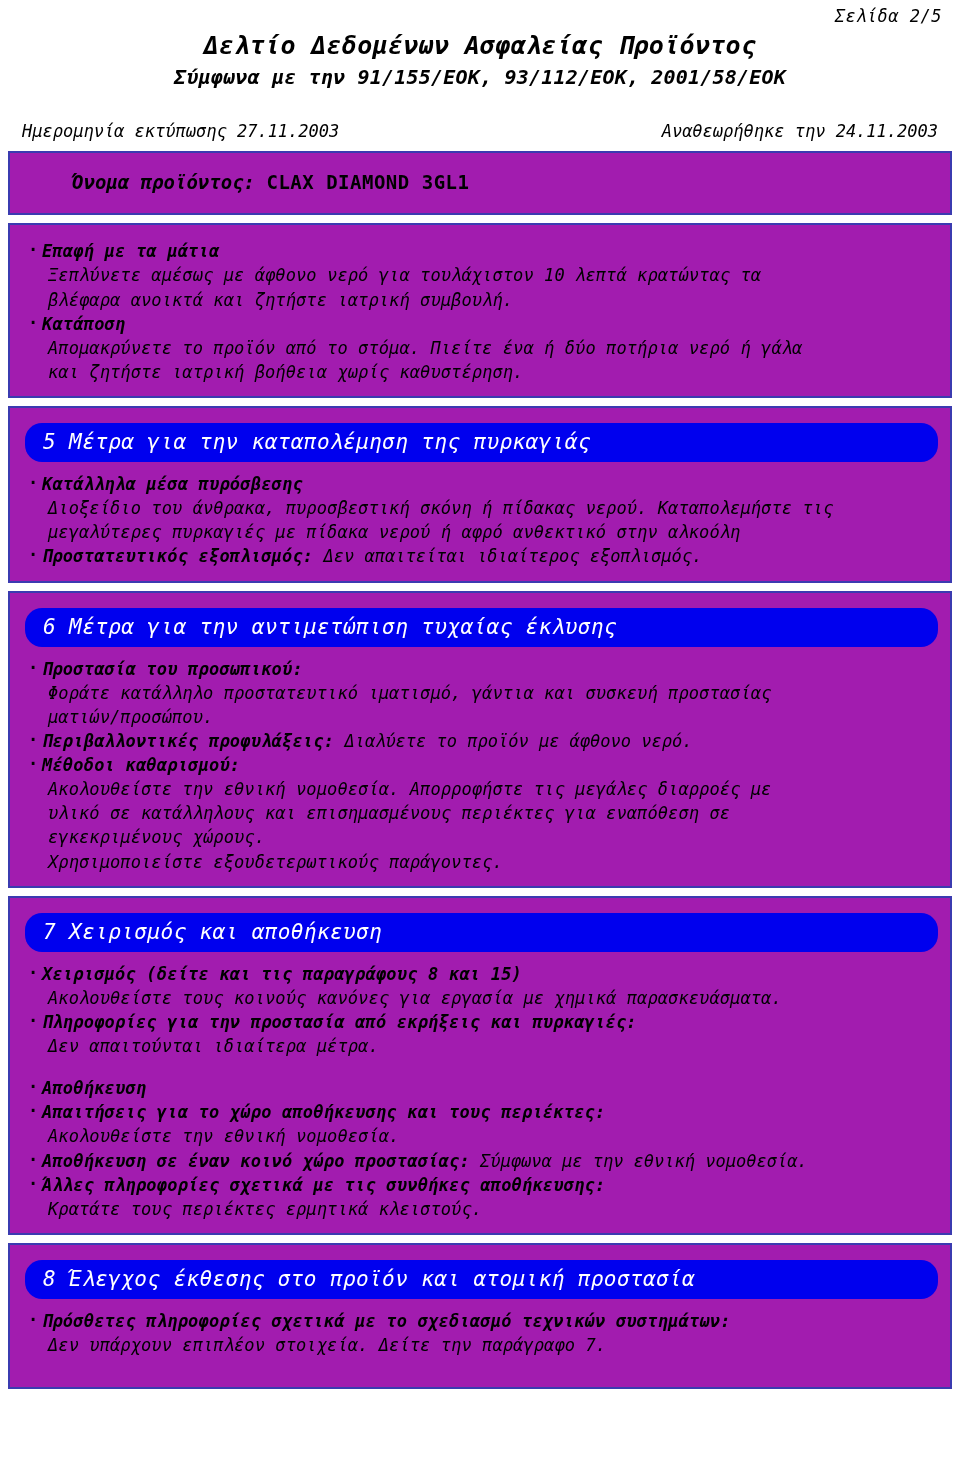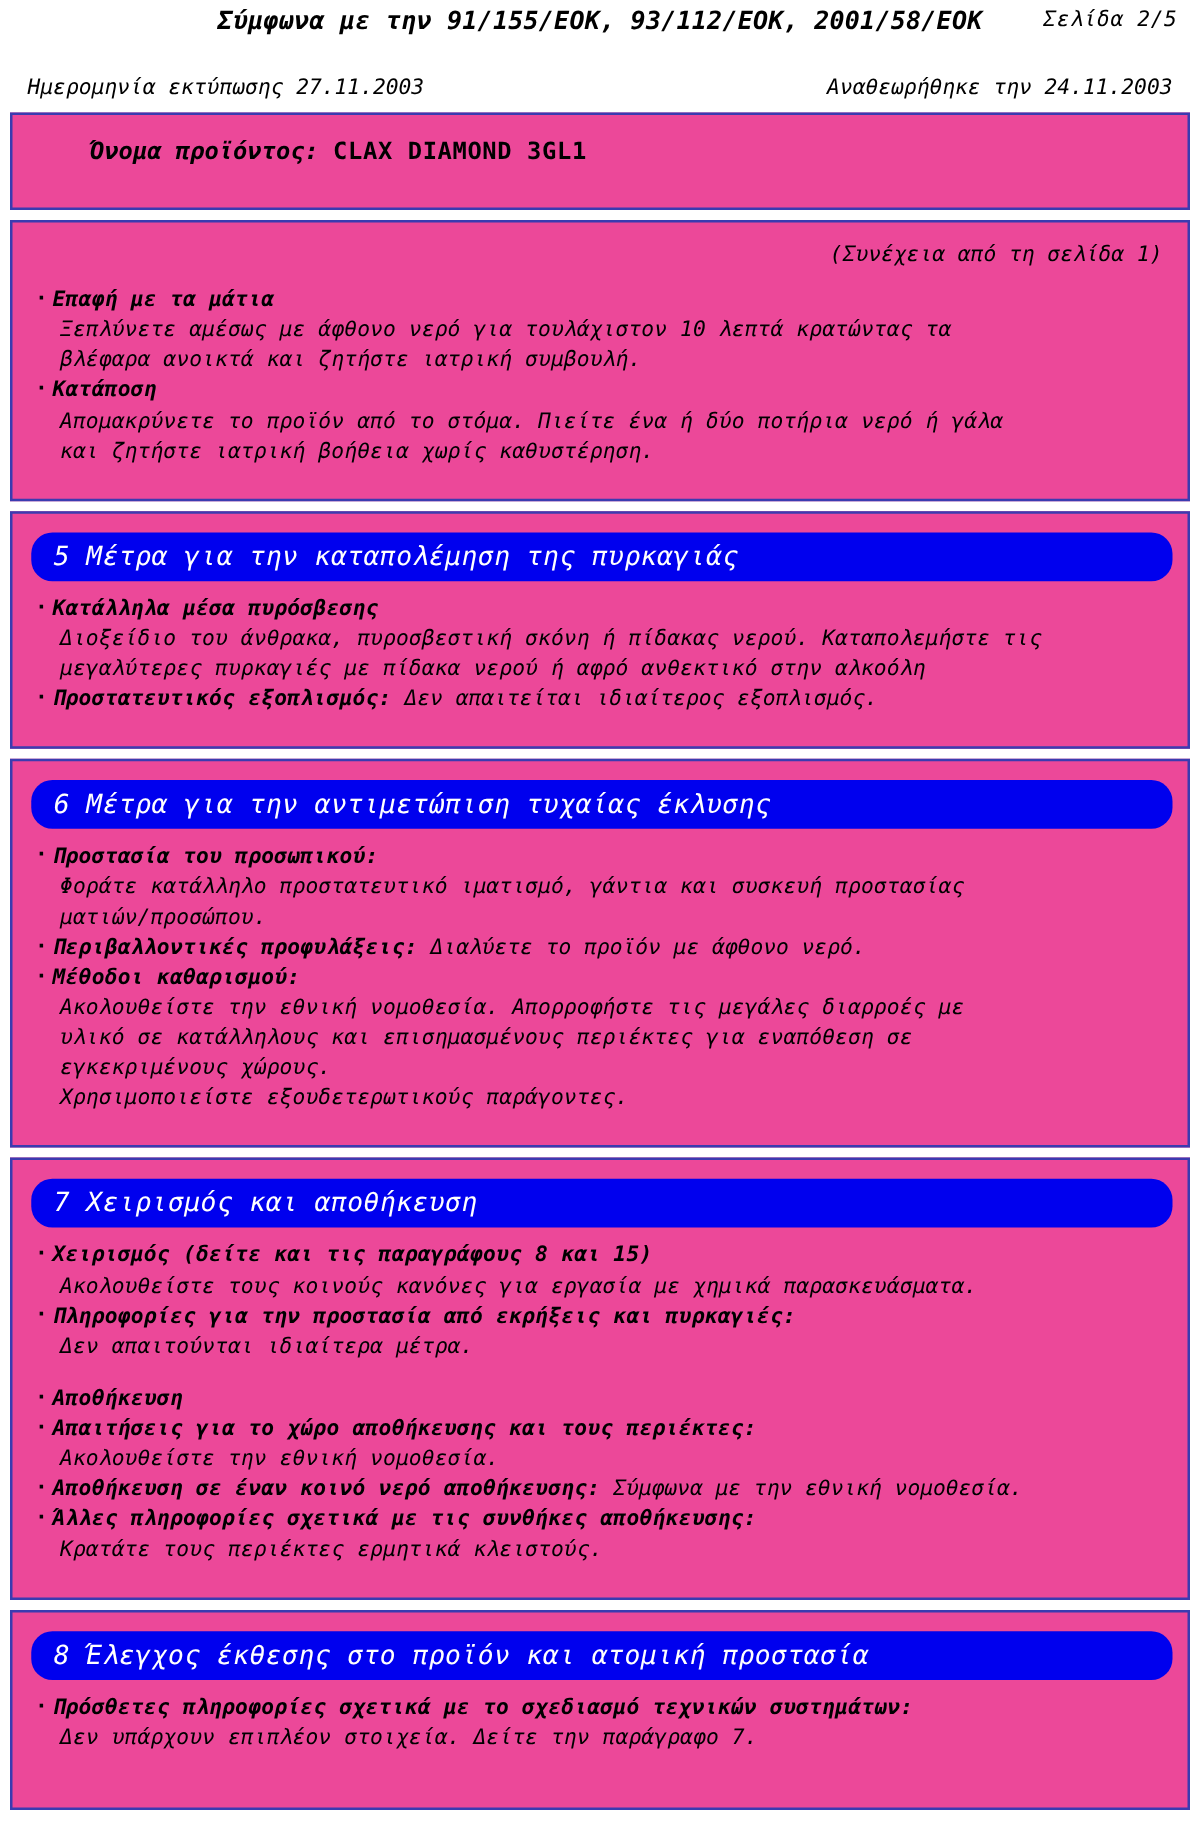--- a/index.html
+++ b/index.html
@@ -57,23 +57,23 @@
     padding: 32px 22px 0 22px;
     font-style: italic;
     font-size: 17px;
     box-sizing: border-box;
   }
 
   
   .box {
     border: 2px solid #3b3bb0;
     margin: 10px 8px 0 8px;
-    background: #ec4899;
+    background: #a21caf;
     box-sizing: border-box;
-    padding: 10px 0 24px 0;
+    padding: 10px 0 10px 0;
   }
   .box.tight { margin-top: 8px; }
 
   .product-name {
     font-size: 19px;
     font-weight: bold;
     padding: 8px 0 10px 62px;
   }
   .product-name .lead {
     font-style: italic;
@@ -139,36 +139,36 @@
     height: 18px;
   }
 </style>
 </head>
 <body>
 
 <div class="page">
 
   <div class="page-number">Σελίδα 2/5</div>
 
+  <div class="doc-title">Δελτίο Δεδομένων Ασφαλείας Προϊόντος</div>
   <div class="doc-subtitle">Σύμφωνα με την 91/155/ΕΟΚ, 93/112/ΕΟΚ, 2001/58/ΕΟΚ</div>
 
   <div class="date-row">
     <span>Ημερομηνία εκτύπωσης 27.11.2003</span>
     <span>Αναθεωρήθηκε την 24.11.2003</span>
   </div>
 
   <div class="box">
     <div class="product-name">
       <span class="lead">Όνομα προϊόντος:</span>
       <span class="value">CLAX DIAMOND 3GL1</span>
     </div>
   </div>
 
   <div class="box tight">
-    <div class="cont-from">(Συνέχεια από τη σελίδα 1)</div>
     <div class="content">
       <div class="bullet-line">
         <span class="b">Επαφή με τα μάτια</span>
       </div>
       <div class="plain-line">Ξεπλύνετε αμέσως με άφθονο νερό για τουλάχιστον 10 λεπτά κρατώντας τα</div>
       <div class="plain-line">βλέφαρα ανοικτά και ζητήστε ιατρική συμβουλή.</div>
       <div class="bullet-line">
         <span class="b">Κατάποση</span>
       </div>
       <div class="plain-line">Απομακρύνετε το προϊόν από το στόμα. Πιείτε ένα ή δύο ποτήρια νερό ή γάλα</div>
@@ -226,21 +226,21 @@
       <div class="plain-line">Δεν απαιτούνται ιδιαίτερα μέτρα.</div>
       <div class="spacer-line"></div>
       <div class="bullet-line">
         <span class="b">Αποθήκευση</span>
       </div>
       <div class="bullet-line">
         <span class="b">Απαιτήσεις για το χώρο αποθήκευσης και τους περιέκτες:</span>
       </div>
       <div class="plain-line">Ακολουθείστε την εθνική νομοθεσία.</div>
       <div class="bullet-line">
-        <span class="b">Αποθήκευση σε έναν κοινό νερό αποθήκευσης:</span>
+        <span class="b">Αποθήκευση σε έναν κοινό χώρο προστασίας:</span>
         <span class="n">Σύμφωνα με την εθνική νομοθεσία.</span>
       </div>
       <div class="bullet-line">
         <span class="b">Άλλες πληροφορίες σχετικά με τις συνθήκες αποθήκευσης:</span>
       </div>
       <div class="plain-line">Κρατάτε τους περιέκτες ερμητικά κλειστούς.</div>
     </div>
   </div>
 
   <div class="box tight">

